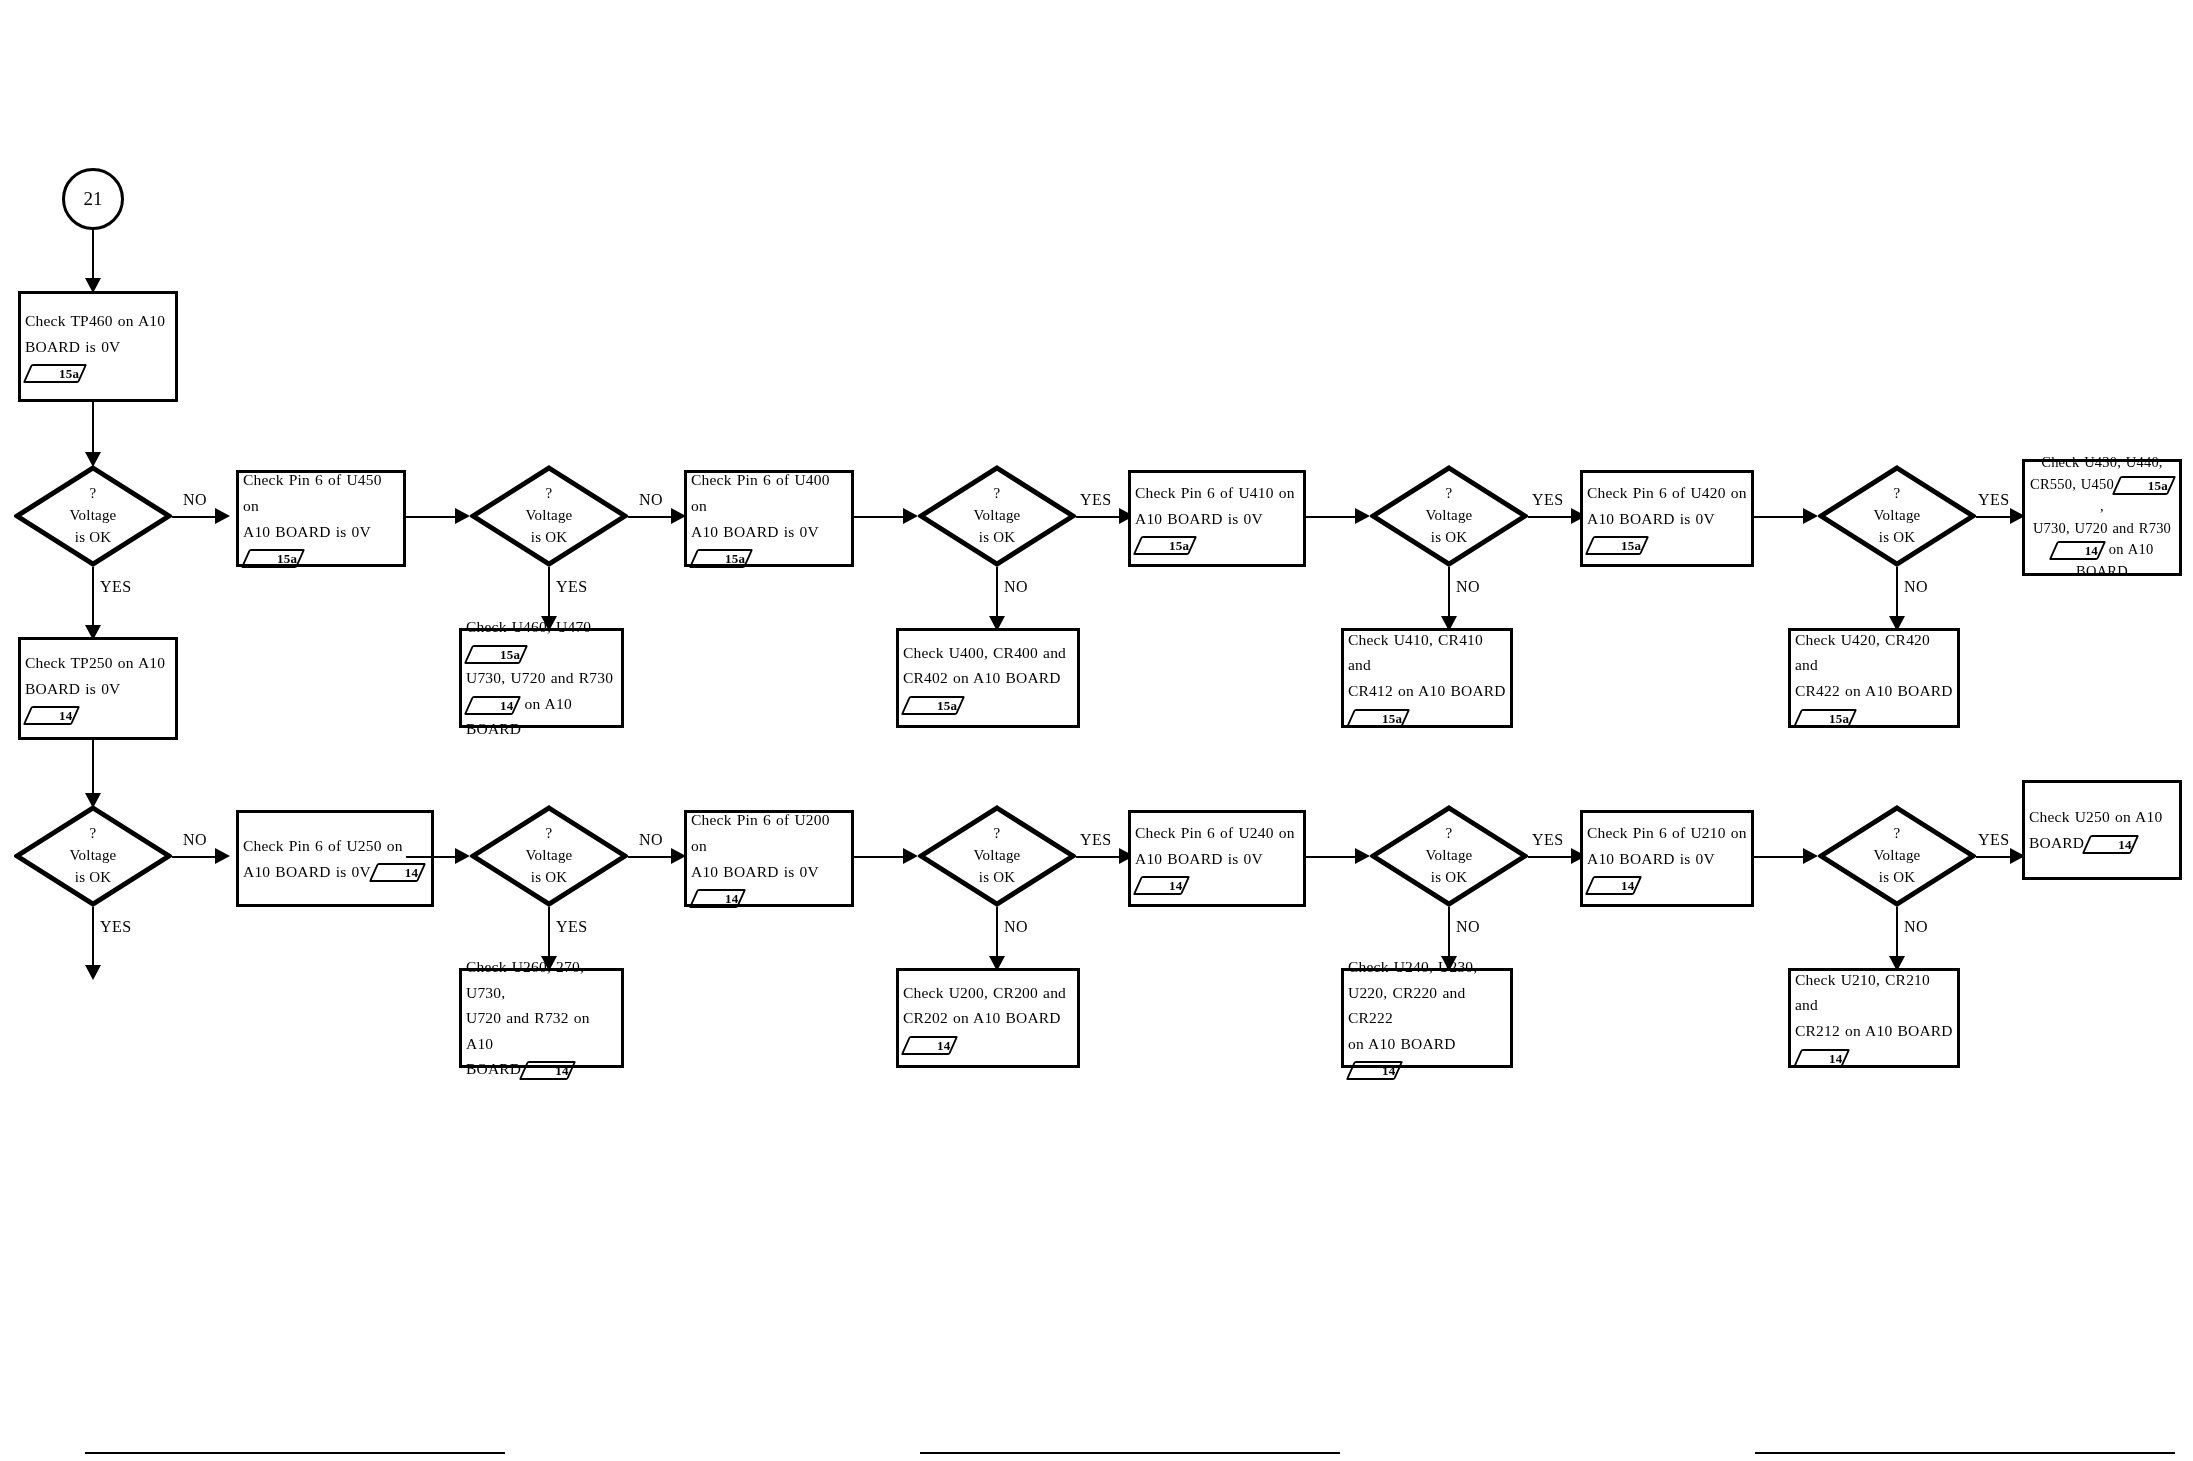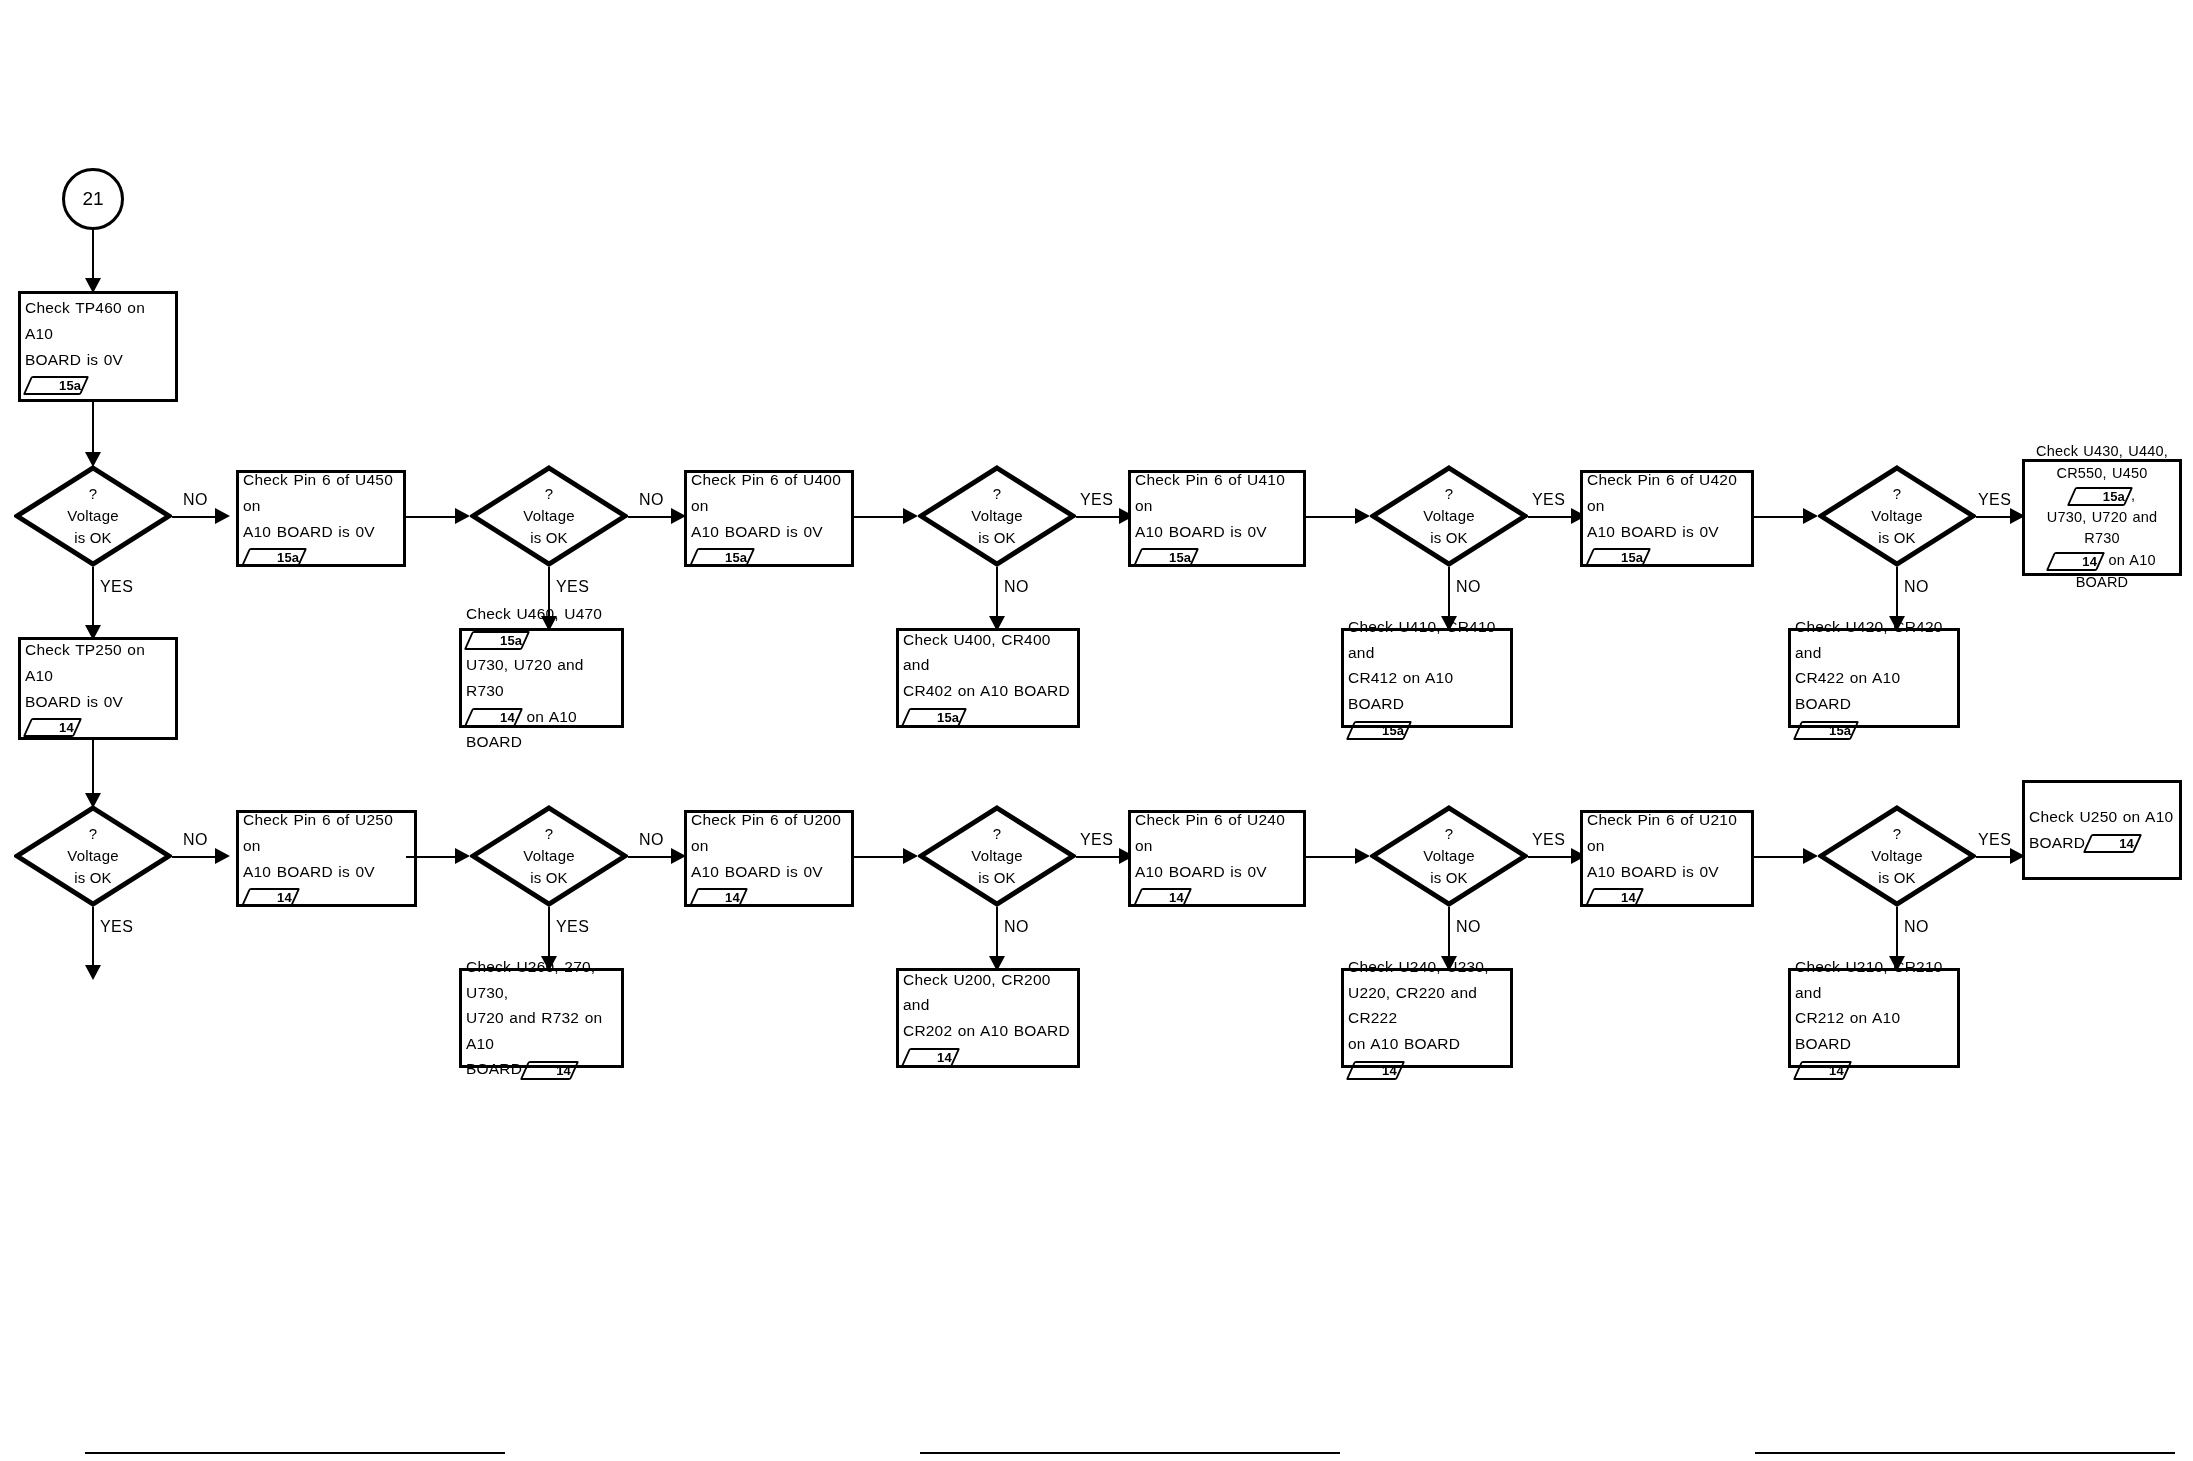--- a/index.html
+++ b/index.html
@@ -10,20 +10,21 @@
   body {
     font-family: "Liberation Sans", sans-serif;
     color: #000000;
   }
   #page {
     position: relative;
     width: 2193px;
     height: 1461px;
     background: #ffffff;
     overflow: hidden;
+    font-family: Liberation Serif, serif;
   }
 
   
   .node {
     position: absolute;
     box-sizing: border-box;
   }
 
   .proc {
     border: 3px solid #000;
@@ -300,21 +301,21 @@
     </div>
   </div>
   <div class="hline" style="left:172px; top:856px; width:52px;"></div>
   <div class="arrow-r" style="left:215px; top:848px;"></div>
   <div class="elabel" style="left:183px; top:831px;">NO</div>
   <div class="vline" style="left:92px; top:907px; height:70px;"></div>
   <div class="arrow-d" style="left:85px; top:965px;"></div>
   <div class="elabel" style="left:100px; top:918px;">YES</div>
 
 
-  <div class="node proc" style="left:236px; top:810px; width:181px; height:97px;">
+  <div class="node proc" style="left:236px; top:810px; width:198px; height:97px;">
     <div class="txt"><span>Check Pin 6 of U250 on</span><br><span>A10 BOARD is 0V</span><span class="refmark"><span>14</span></span></div>
   </div>
   <div class="hline" style="left:406px; top:856px; width:58px;"></div>
   <div class="arrow-r" style="left:455px; top:848px;"></div>
 
   <div class="decision" style="left:470px; top:805px; width:158px; height:102px;">
     <svg class="dshape" viewBox="0 0 158 102" preserveAspectRatio="none">
       <polygon points="79,3 155,51 79,99 3,51" fill="#fff" stroke="#000" stroke-width="5"></polygon>
     </svg>
     <div class="dtext">

